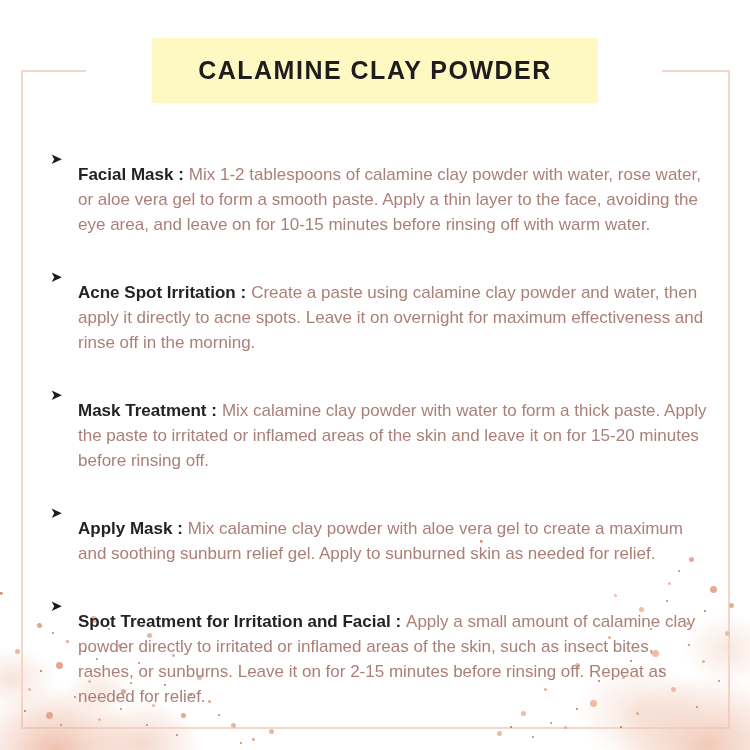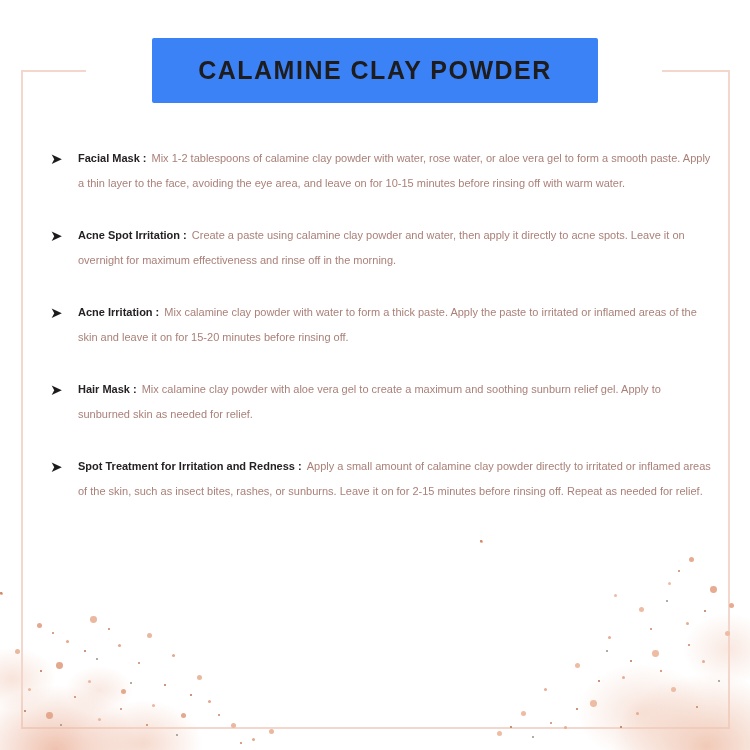--- a/index.html
+++ b/index.html
@@ -28,21 +28,21 @@
     pointer-events: none;
   }
   .frame-top-seg.left  { left: 21px;  width: 65px; }
   .frame-top-seg.right { right: 20px; width: 68px; }
 
   
   .banner {
     position: absolute;
     left: 152px; top: 38px;
     width: 446px; height: 65px;
-    background: #3b82f6;
+    background: #fef9c3;
     border-radius: 2px;
     display: flex;
     align-items: center;
     justify-content: center;
     z-index: 2;
   }
   .banner h1 {
     font-size: 25px;
     font-weight: 700;
     letter-spacing: 1.5px;
@@ -62,23 +62,24 @@
     align-items: flex-start;
     margin-bottom: 27px;
   }
   .use-item .bullet {
     flex: 0 0 28px;
     font-size: 15px;
     line-height: 25px;
     color: #1d1a1b;
   }
   .use-item p {
-    font-size: 11px;
+    font-size: 17px;
     line-height: 25px;
     color: #aa8078;
+    margin-top: 16px;
   }
   .use-item .label {
     font-weight: 700;
     color: #262223;
     margin-right: 5px;
   }
 
   
   .powder { position: absolute; pointer-events: none; z-index: 1; }
   .powder-left {
@@ -157,31 +158,31 @@
     <p><span class="label">Facial Mask :</span><span class="desc">Mix 1-2 tablespoons of calamine clay powder with water, rose water, or aloe vera gel to form a smooth paste. Apply a thin layer to the face, avoiding the eye area, and leave on for 10-15 minutes before rinsing off with warm water.</span></p>
   </div>
 
   <div class="use-item">
     <span class="bullet">➤</span>
     <p><span class="label">Acne Spot Irritation :</span><span class="desc">Create a paste using calamine clay powder and water, then apply it directly to acne spots. Leave it on overnight for maximum effectiveness and rinse off in the morning.</span></p>
   </div>
 
   <div class="use-item">
     <span class="bullet">➤</span>
-    <p><span class="label">Acne Irritation :</span><span class="desc">Mix calamine clay powder with water to form a thick paste. Apply the paste to irritated or inflamed areas of the skin and leave it on for 15-20 minutes before rinsing off.</span></p>
+    <p><span class="label">Mask Treatment :</span><span class="desc">Mix calamine clay powder with water to form a thick paste. Apply the paste to irritated or inflamed areas of the skin and leave it on for 15-20 minutes before rinsing off.</span></p>
   </div>
 
   <div class="use-item">
     <span class="bullet">➤</span>
-    <p><span class="label">Hair Mask :</span><span class="desc">Mix calamine clay powder with aloe vera gel to create a maximum and soothing sunburn relief gel. Apply to sunburned skin as needed for relief.</span></p>
+    <p><span class="label">Apply Mask :</span><span class="desc">Mix calamine clay powder with aloe vera gel to create a maximum and soothing sunburn relief gel. Apply to sunburned skin as needed for relief.</span></p>
   </div>
 
   <div class="use-item">
     <span class="bullet">➤</span>
-    <p><span class="label">Spot Treatment for Irritation and Redness :</span><span class="desc">Apply a small amount of calamine clay powder directly to irritated or inflamed areas of the skin, such as insect bites, rashes, or sunburns. Leave it on for 2-15 minutes before rinsing off. Repeat as needed for relief.</span></p>
+    <p><span class="label">Spot Treatment for Irritation and Facial :</span><span class="desc">Apply a small amount of calamine clay powder directly to irritated or inflamed areas of the skin, such as insect bites, rashes, or sunburns. Leave it on for 2-15 minutes before rinsing off. Repeat as needed for relief.</span></p>
   </div>
 
 </div>
 
 <div class="powder powder-left">
   <div class="dots d1"></div>
   <div class="dots d2"></div>
 </div>
 <div class="powder powder-right">
   <div class="dots d1"></div>

